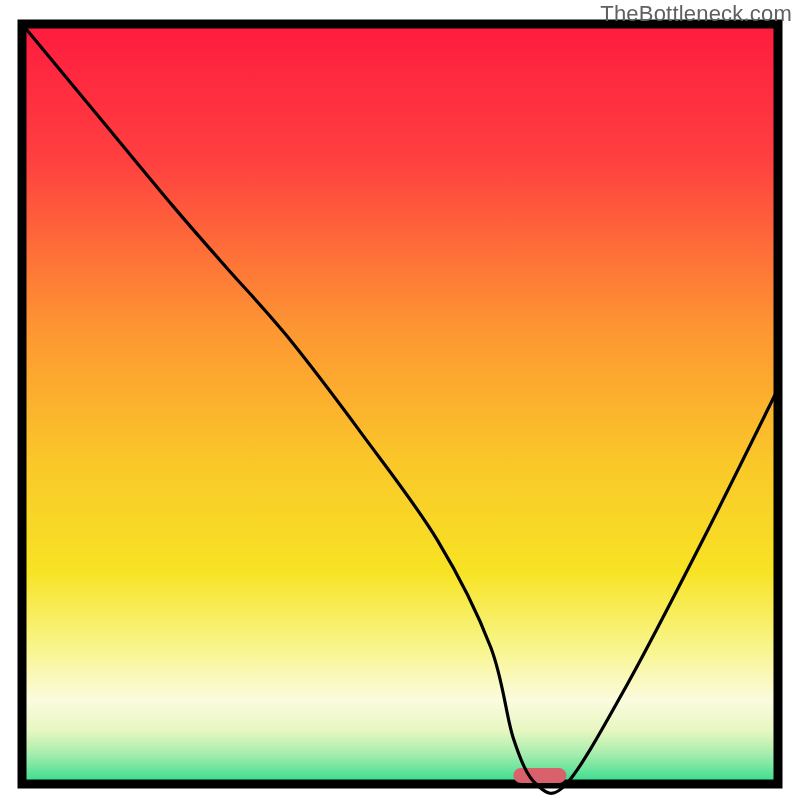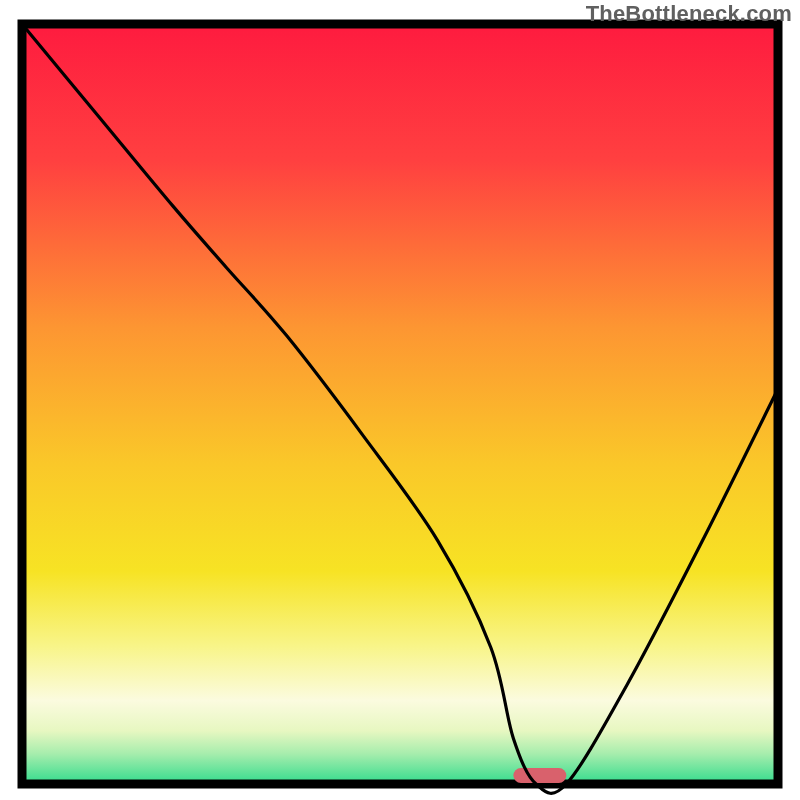--- a/index.html
+++ b/index.html
@@ -13,21 +13,21 @@
   .container {
     position: relative;
     width: 800px;
     height: 800px;
   }
   .watermark {
     position: absolute;
     top: 1px;
     right: 8px;
     font-size: 22px;
-    font-weight: bold;
+    font-weight: normal;
     color: #606060;
     z-index: 10;
     letter-spacing: 0.2px;
   }
   svg {
     display: block;
   }
 </style>
 </head>
 <body>

